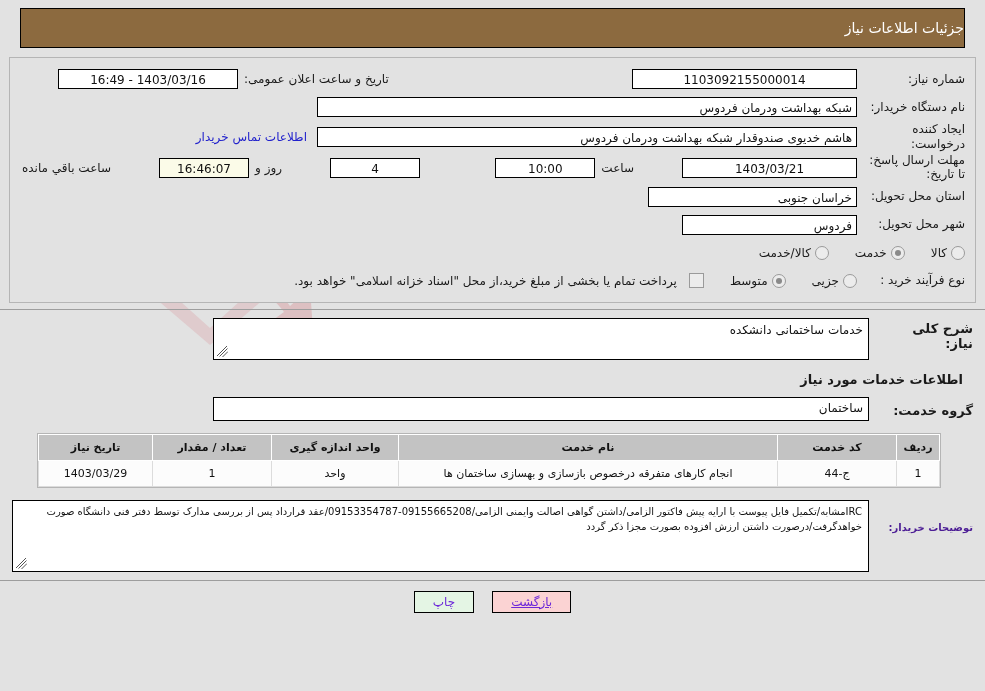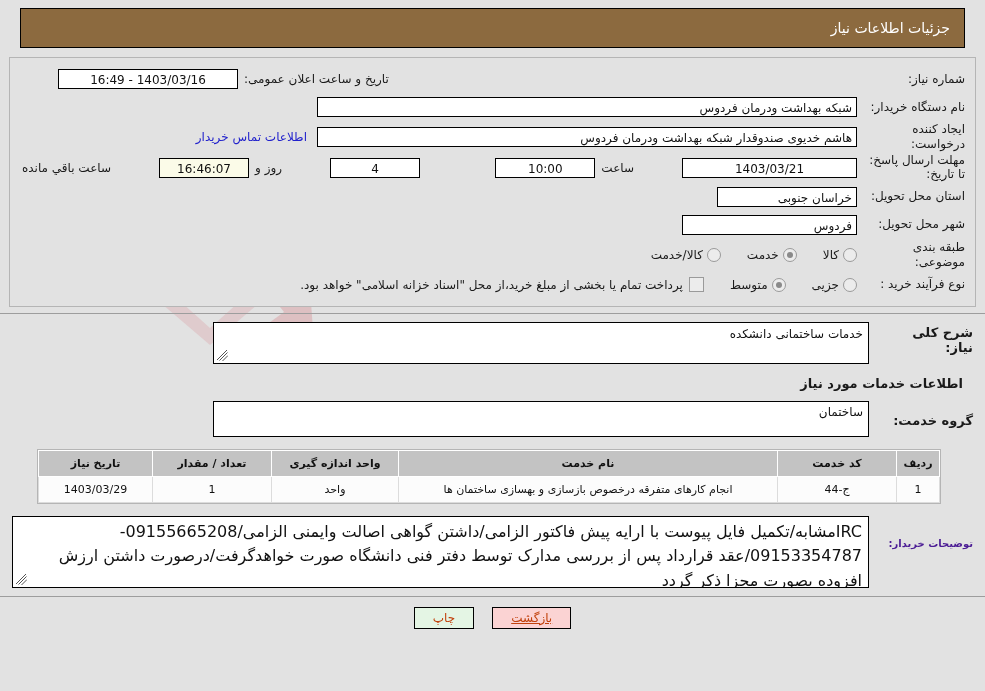--- a/index.html
+++ b/index.html
@@ -74,21 +74,21 @@
   
   .header-bar {
     margin: 8px 20px 0 20px;
     height: 40px;
     background: #8c6a3f;
     border: 1px solid #000;
     box-sizing: border-box;
     display: flex;
     align-items: center;
     justify-content: flex-start;
-    padding-right: 14px;
+    padding-right: 0;
   }
   .header-title {
     color: #ffffff;
     font-size: 14px;
     font-weight: normal;
   }
 
   
   .info-panel {
     margin: 9px 9px 0 9px;
@@ -130,21 +130,21 @@
   }
   .fld.center { text-align: center; margin-left: 42px; }
   .fld.right  { text-align: right; }
 
   .w-need-no   { width: 225px; }
   .w-creator   { width: 540px; }
   .w-date      { width: 175px; }
   .w-time      { width: 100px; }
   .w-days      { width: 90px; }
   .w-remain    { width: 90px; background: #fbfbe8; }
-  .w-province  { width: 140px; }
+  .w-province  { width: 209px; }
   .w-city      { width: 175px; }
   .w-pubdate   { width: 180px; }
 
   .inline-txt {
     font-size: 12px;
     padding: 0 6px;
     white-space: nowrap;
     color: #1a1a1a;
   }
   .link {
@@ -190,21 +190,21 @@
     width: 13px;
     height: 13px;
     border: 1px solid #9a9a9a;
     background: #ececec;
     display: inline-block;
     flex: 0 0 13px;
   }
   .check-wrap {
     display: flex;
     align-items: center;
-    gap: 6px;
+    gap: 12px;
     margin-left: 20px;
     white-space: nowrap;
   }
 
   
   .divider {
     margin: 6px 0 0 0;
     border-top: 1px solid #9d9d9d;
     height: 0;
   }
@@ -258,21 +258,21 @@
   }
   .group-row {
     display: flex;
     align-items: center;
     margin-bottom: 12px;
   }
   .group-fld {
     border: 1px solid #000;
     background: #fff;
     width: 656px;
-    height: 36px;
+    height: 24px;
     line-height: 20px;
     box-sizing: border-box;
     font-size: 12px;
     padding: 0 5px;
     text-align: right;
     color: #111;
   }
 
   
   .table-wrap {
@@ -325,21 +325,21 @@
     padding-top: 22px;
     box-sizing: border-box;
     color: #4c1d95;
   }
   .notes-box {
     border: 1px solid #000;
     background: #fff;
     width: 902px;
     height: 72px;
     box-sizing: border-box;
-    font-size: 16px;
+    font-size: 10px;
     padding: 3px 6px;
     text-align: right;
     line-height: 1.55;
     position: relative;
     color: #111;
     overflow: hidden;
   }
 
   
   .footer-line {
@@ -352,21 +352,21 @@
     align-items: center;
     gap: 18px;
     padding-top: 10px;
   }
   .btn {
     border: 1px solid #000;
     font-size: 12px;
     padding: 3px 18px;
     cursor: pointer;
     font-family: "DejaVu Sans", "Liberation Sans", sans-serif;
-    color: #c2410c;
+    color: #6d28d9;
   }
   .btn-back  { background: #fbd3d3; text-decoration: underline; }
   .btn-print { background: #e4f5e4; }
 </style>
 </head>
 <body>
 
 <div class="watermark">
   <div class="wm-shield"></div>
   <div class="wm-shield-inner"></div>
@@ -379,20 +379,21 @@
 <div class="page">
 
   <div class="header-bar">
     <span class="header-title">جزئیات اطلاعات نیاز</span>
   </div>
 
   <div class="info-panel">
 
     <div class="row">
       <span class="lbl">شماره نیاز:</span>
+      <span class="fld center w-need-no">1103092155000014</span>
       <span class="spacer"></span>
       <span class="inline-txt">تاریخ و ساعت اعلان عمومی:</span>
       <span class="fld center w-pubdate">1403/03/16 - 16:49</span>
     </div>
 
     <div class="row">
       <span class="lbl">نام دستگاه خریدار:</span>
       <span class="fld right w-creator">شبکه بهداشت ودرمان فردوس</span>
     </div>
 
@@ -418,21 +419,20 @@
       <span class="lbl">استان محل تحویل:</span>
       <span class="fld right w-province">خراسان جنوبی</span>
     </div>
 
     <div class="row">
       <span class="lbl">شهر محل تحویل:</span>
       <span class="fld right w-city">فردوس</span>
     </div>
 
     <div class="row">
-      <span class="lbl">طبقه بندی موضوعی:</span>
       <span class="radio-wrap">
         <span class="radio"></span>
         <span class="radio-lbl">کالا</span>
       </span>
       <span class="radio-wrap">
         <span class="radio on"></span>
         <span class="radio-lbl">خدمت</span>
       </span>
       <span class="radio-wrap">
         <span class="radio"></span>

